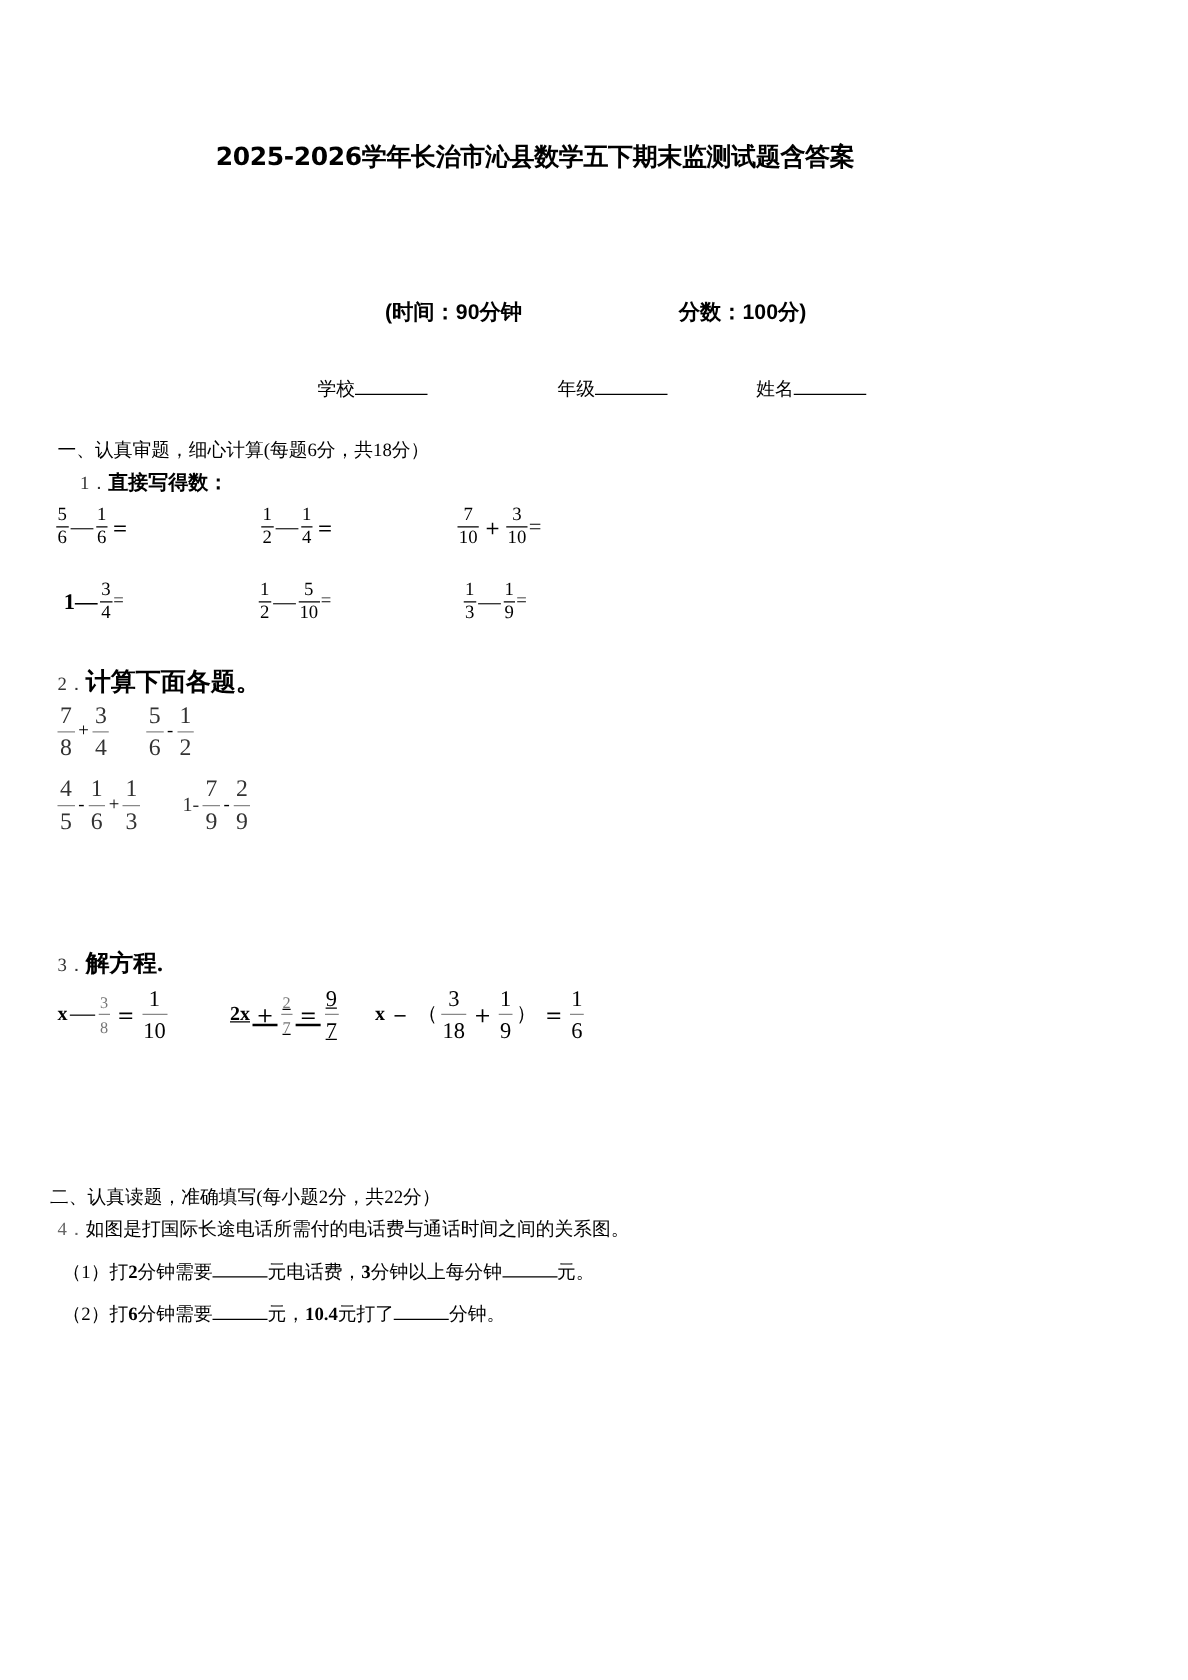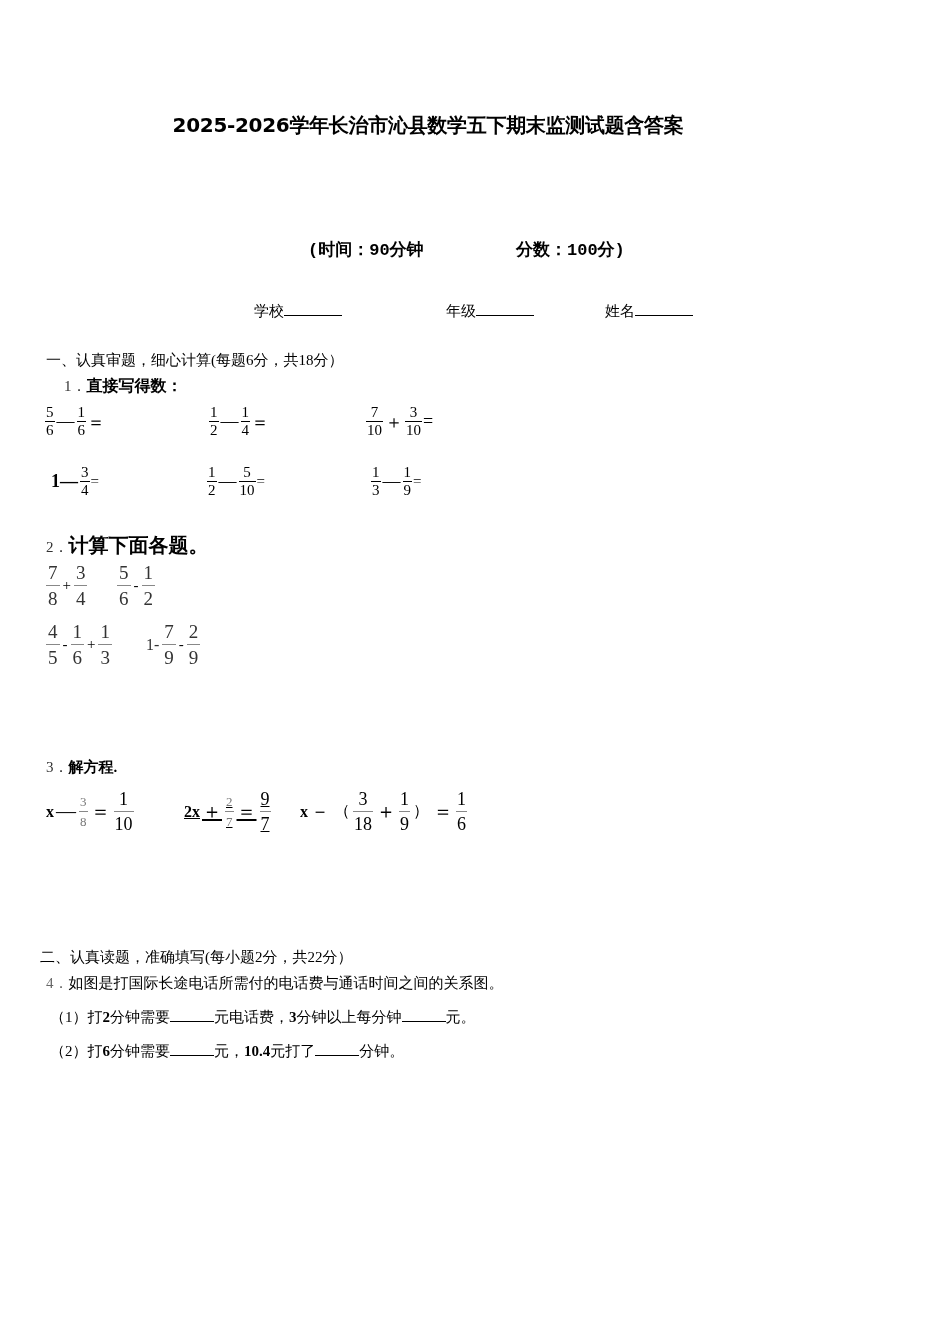--- a/index.html
+++ b/index.html
@@ -1,21 +1,21 @@
 <!DOCTYPE html>
 <html><head>
 <meta charset="utf-8">
 <style>
   html, body { margin:0; padding:0; background:#ffffff; }
   body { width:950px; height:1344px; position:relative; overflow:hidden;
          font-family:"Liberation Serif", "DejaVu Serif", serif; color:#000; }
   .abs { position:absolute; white-space:nowrap; }
   .title { top:112px; left:0; width:856px; text-align:center;
            font-family:"DejaVu Sans", "Liberation Sans", sans-serif; font-weight:bold; font-size:20px; letter-spacing:-0.3px; }
-  .subtitle { top:238px; font-family:Liberation Mono, monospace; font-weight:bold; font-size:17px; }
+  .subtitle { top:238px; font-family:Liberation Sans, sans-serif; font-weight:bold; font-size:17px; }
   .field { top:301px; font-family:Liberation Sans, sans-serif; font-size:15px; }
   .blank-line { display:inline-block; width:58px; border-bottom:1px solid #000; height:14px; vertical-align:baseline; }
   .sec { font-size:15px; font-family:"Liberation Serif","DejaVu Serif",serif; }
   .qhead { font-size:16px; }
   .qnum { font-size:15px; color:#333; }
   .qtext { font-weight:bold; font-size:16px; }
   
   .fr { display:inline-flex; flex-direction:column; align-items:center; vertical-align:middle; line-height:1; margin:0 1px; }
   .fr .n, .fr .d { display:block; padding:0 1px; }
   .fr .bar { display:block; width:100%; border-top:1px solid #000; margin:1px 0; }
@@ -34,21 +34,21 @@
   .eqn .op { font-size:20px; padding:0 2px; }
   .line-q { font-size:15px; }
   .line-q b { font-weight:bold; }
   .u { display:inline-block; width:44px; border-bottom:1px solid #000; height:13px; }
 </style>
 </head>
 <body>
 
 <div class="abs title">2025-2026学年长治市沁县数学五下期末监测试题含答案</div>
 <div class="abs subtitle" style="left:308px;">(时间：90分钟</div>
-<div class="abs subtitle" style="left:516px;text-align:right;">分数：100分)</div>
+<div class="abs subtitle" style="left:543px;text-align:right;">分数：100分)</div>
 
 <div class="abs field" style="left:254px;"><span>学校</span><span class="blank-line"></span></div>
 <div class="abs field" style="left:446px;"><span>年级</span><span class="blank-line"></span></div>
 <div class="abs field" style="left:605px;"><span>姓名</span><span class="blank-line"></span></div>
 
 <div class="abs sec" style="left:46px; top:351px;">一、认真审题，细心计算(每题6分，共18分）</div>
 <div class="abs qhead" style="left:64px; top:376px;">
   <span class="qnum">1．</span><span class="qtext">直接写得数：</span>
 </div>
 
@@ -191,21 +191,21 @@
     </span>
   <span class="op">-</span>
   <span class="fr">
       <span class="n">2</span>
       <span class="bar"></span>
       <span class="d">9</span>
     </span>
 </div>
 
 <div class="abs qhead" style="left:46px; top:758px;">
-  <span class="qnum">3．</span><span class="qtext" style="font-size:15px;">解方程.</span>
+  <span class="qnum">3．</span><span class="qtext" style="font-size:19px;">解方程.</span>
 </div>
 
 <div class="abs expr eqn" style="left:46px; top:790px;">
   <span class="var">x</span>
   <span class="op">—</span>
   <span class="fr small">
       <span class="n">3</span>
       <span class="bar"></span>
       <span class="d">8</span>
     </span>

